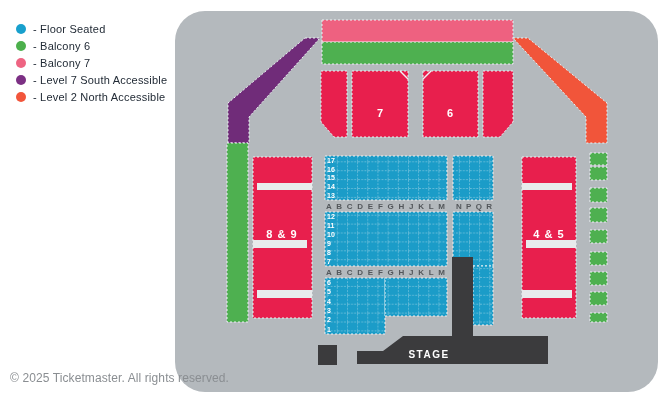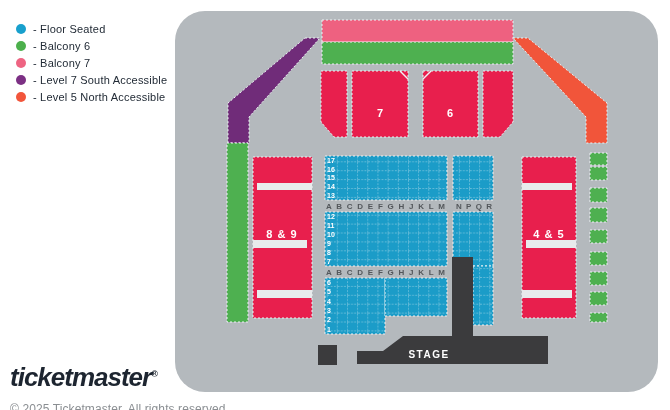--- a/index.html
+++ b/index.html
@@ -46,21 +46,21 @@
   <div class="legend-item">
     <span class="dot" style="background-color: rgb(238, 100, 130);"></span>
     <span class="legend-label">- Balcony 7</span>
   </div>
   <div class="legend-item">
     <span class="dot" style="background-color: rgb(124, 48, 132);"></span>
     <span class="legend-label">- Level 7 South Accessible</span>
   </div>
   <div class="legend-item">
     <span class="dot" style="background-color: rgb(242, 85, 59);"></span>
-    <span class="legend-label">- Level 5 North Accessible</span>
+    <span class="legend-label">- Level 2 North Accessible</span>
   </div>
 </div>
 
 <div class="map" style="background-color: rgb(180, 185, 189);">
 <svg width="483" height="381" viewBox="0 0 483 381" xmlns="http://www.w3.org/2000/svg">
   <defs>
     <pattern id="grid" width="10.17" height="8.9" patternUnits="userSpaceOnUse">
       <path d="M10.17 0 V8.9 M0 8.9 H10.17" stroke="#dff0f6" stroke-width="0.8" stroke-dasharray="1.8 1.4" fill="none" opacity="0.9"></path>
     </pattern>
   </defs>
@@ -157,15 +157,14 @@
     <text x="152" y="321" class="rownum" fill="#ffffff">1</text>
   </g>
 
   <path d="M182,340 L208,340 L228,325 L277,325 L277,246 L298,246 L298,325 L373,325 L373,353 L182,353 Z" fill="#3b3b3d"></path>
   <rect x="143" y="334" width="19" height="20" fill="#3b3b3d"></rect>
   <text x="254" y="347" text-anchor="middle" class="stagelabel" fill="#ffffff">STAGE</text>
 </svg>
 </div>
 
 <div class="footer">
-  <div class="logo"><span>ticketmaster</span><sup>®</sup></div>
   <div class="copyright">© 2025 Ticketmaster. All rights reserved.</div>
 </div>
 
 </body></html>

